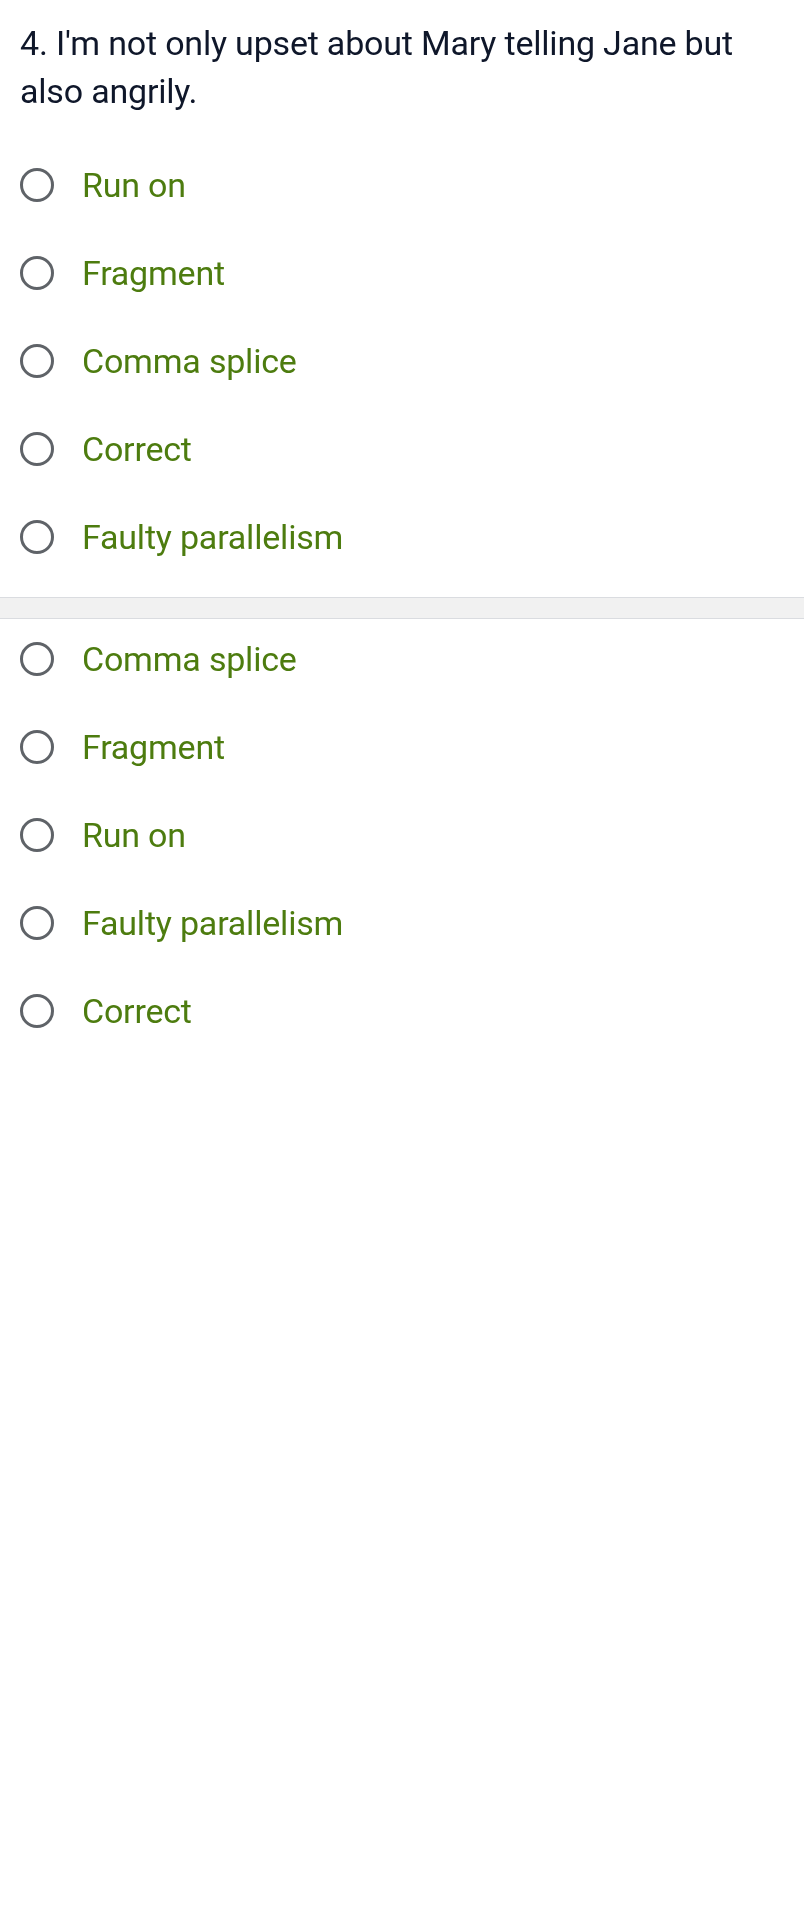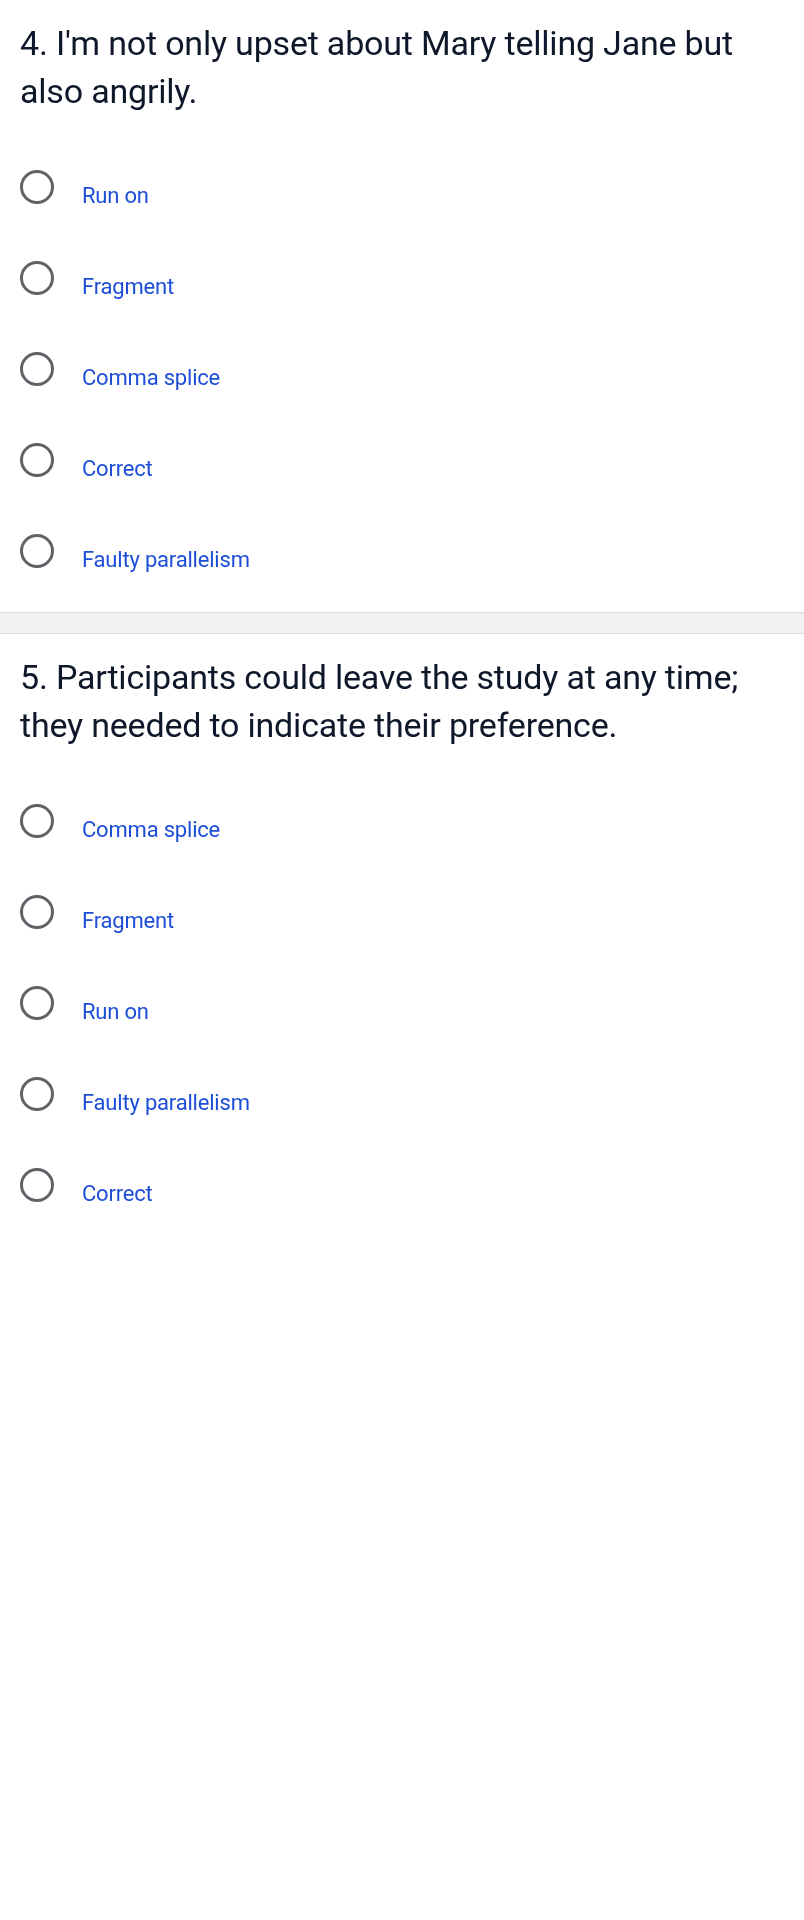--- a/index.html
+++ b/index.html
@@ -36,24 +36,23 @@
       cursor: pointer;
     }
     .radio-circle {
       width: 34px;
       height: 34px;
       border: 3px solid #5f6368;
       border-radius: 50%;
       flex-shrink: 0;
     }
     .option-label {
-      font-size: 22px;
-      color: #1d4ed8;
+      font-size: 34px;
+      color: #4d7c0f;
       letter-spacing: -0.2px;
-      margin-top: 18px;
     }
     .divider {
       height: 22px;
       background: #f1f1f1;
       border-top: 1px solid #dadce0;
       border-bottom: 1px solid #dadce0;
     }
   </style>
 </head>
 <body>
@@ -80,21 +79,20 @@
     <div class="option">
       <div class="radio-circle"></div>
       <div class="option-label">Faulty parallelism</div>
     </div>
   </div>
 </div>
 
 <div class="divider"></div>
 
 <div class="question-block">
-  <div class="question-text">5. Participants could leave the study at any time; they needed to indicate their preference.</div>
   <div class="options-list">
     <div class="option">
       <div class="radio-circle"></div>
       <div class="option-label">Comma splice</div>
     </div>
     <div class="option">
       <div class="radio-circle"></div>
       <div class="option-label">Fragment</div>
     </div>
     <div class="option">

